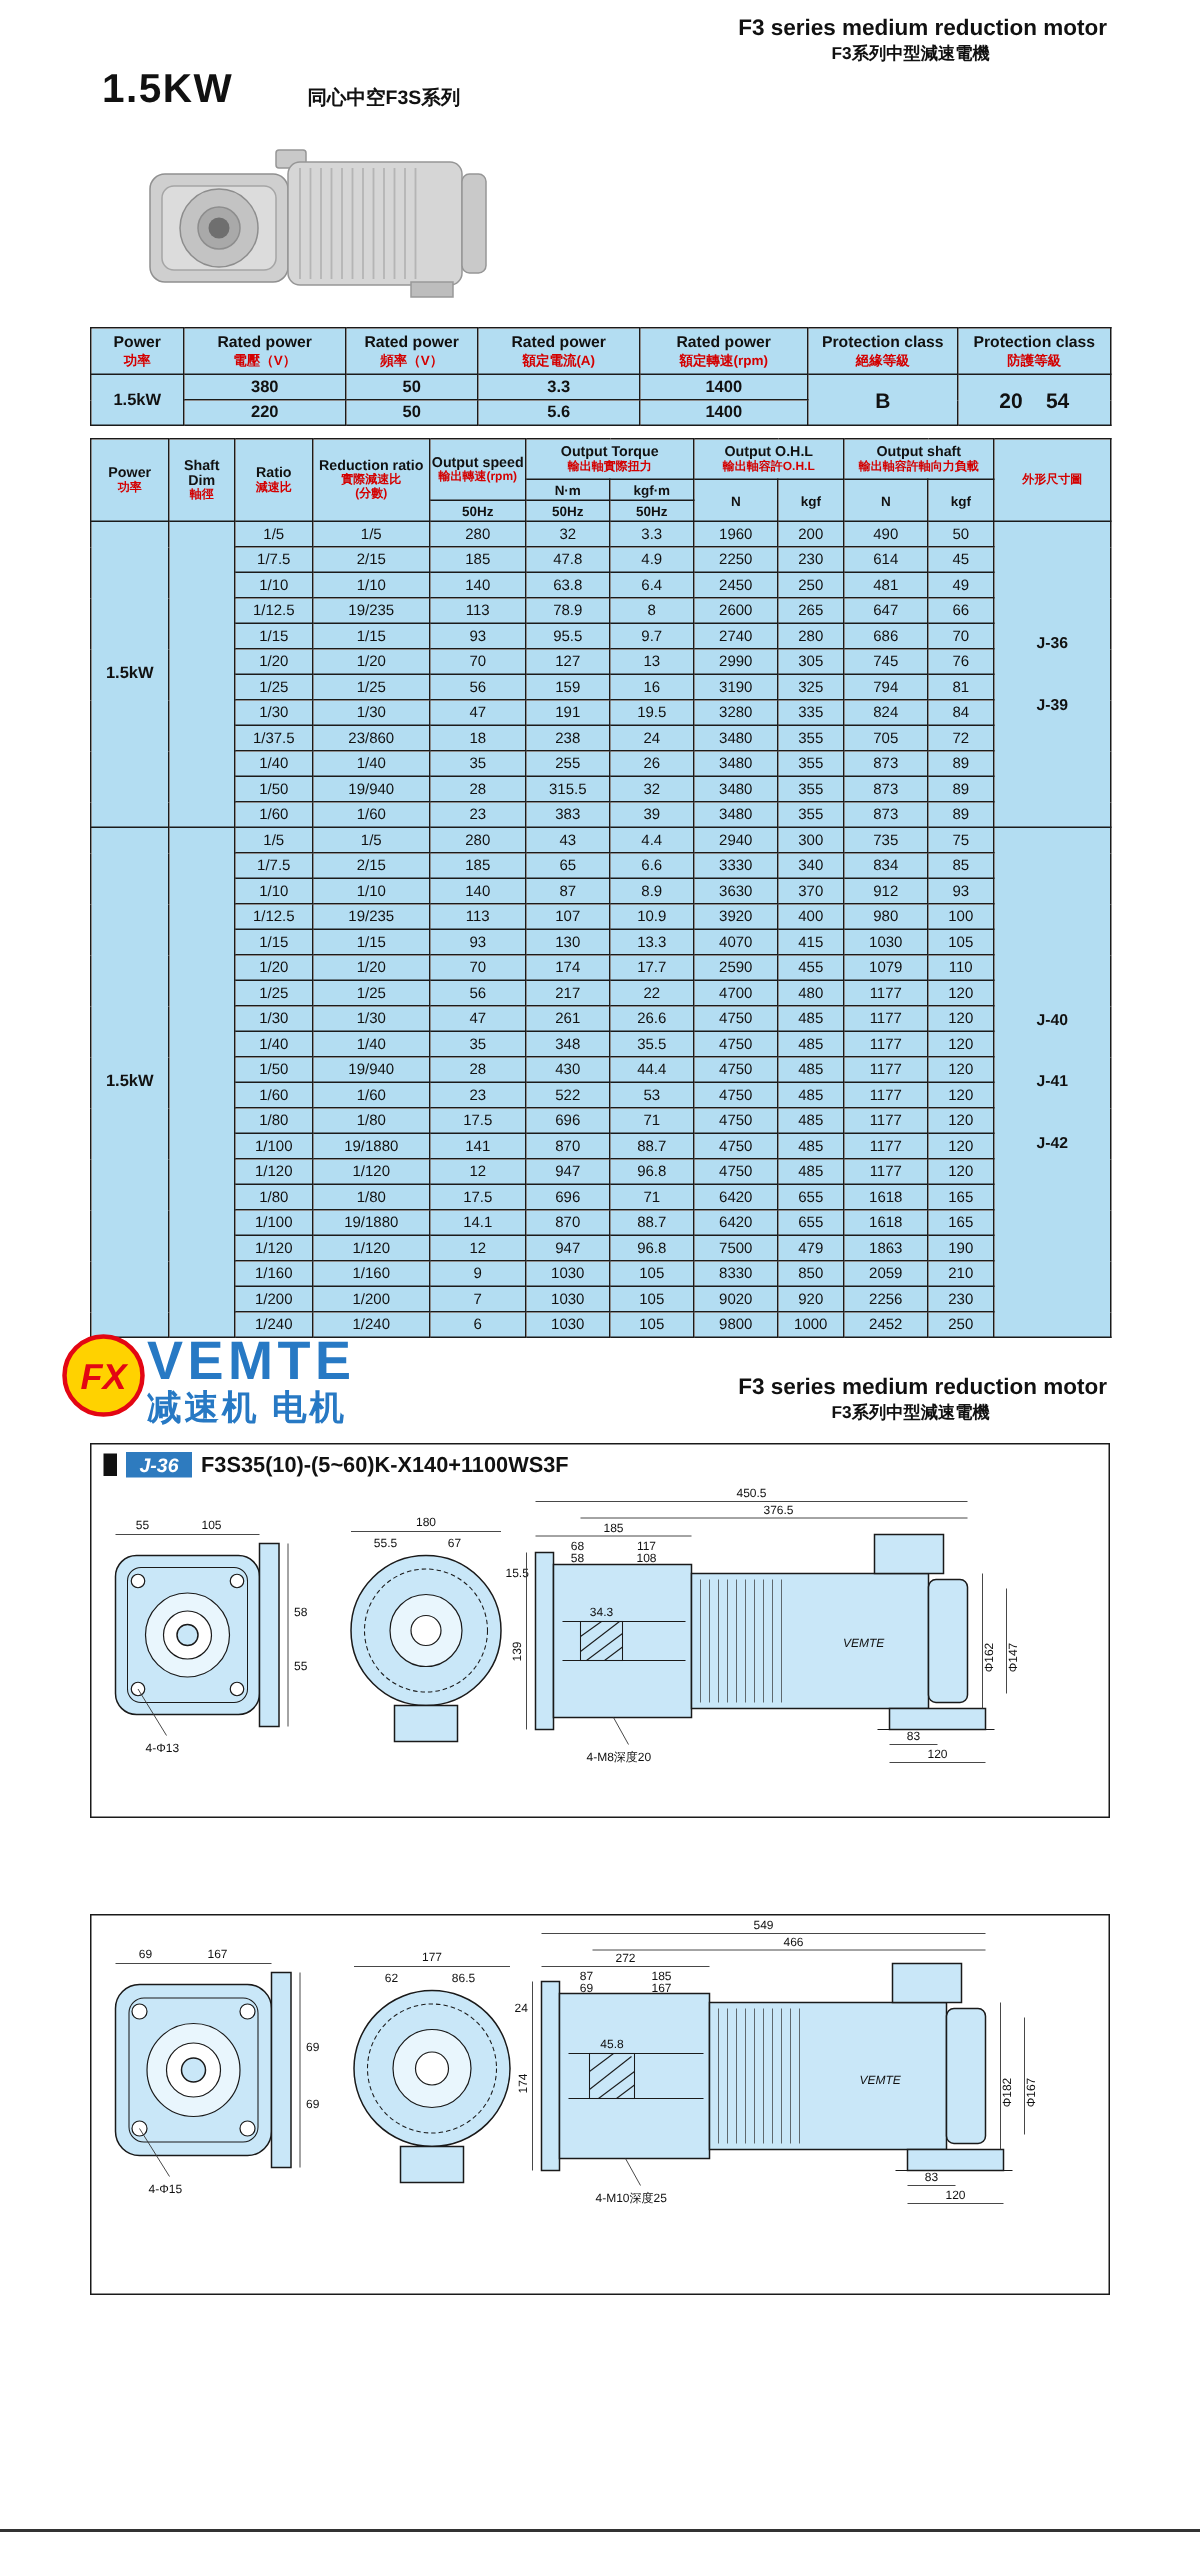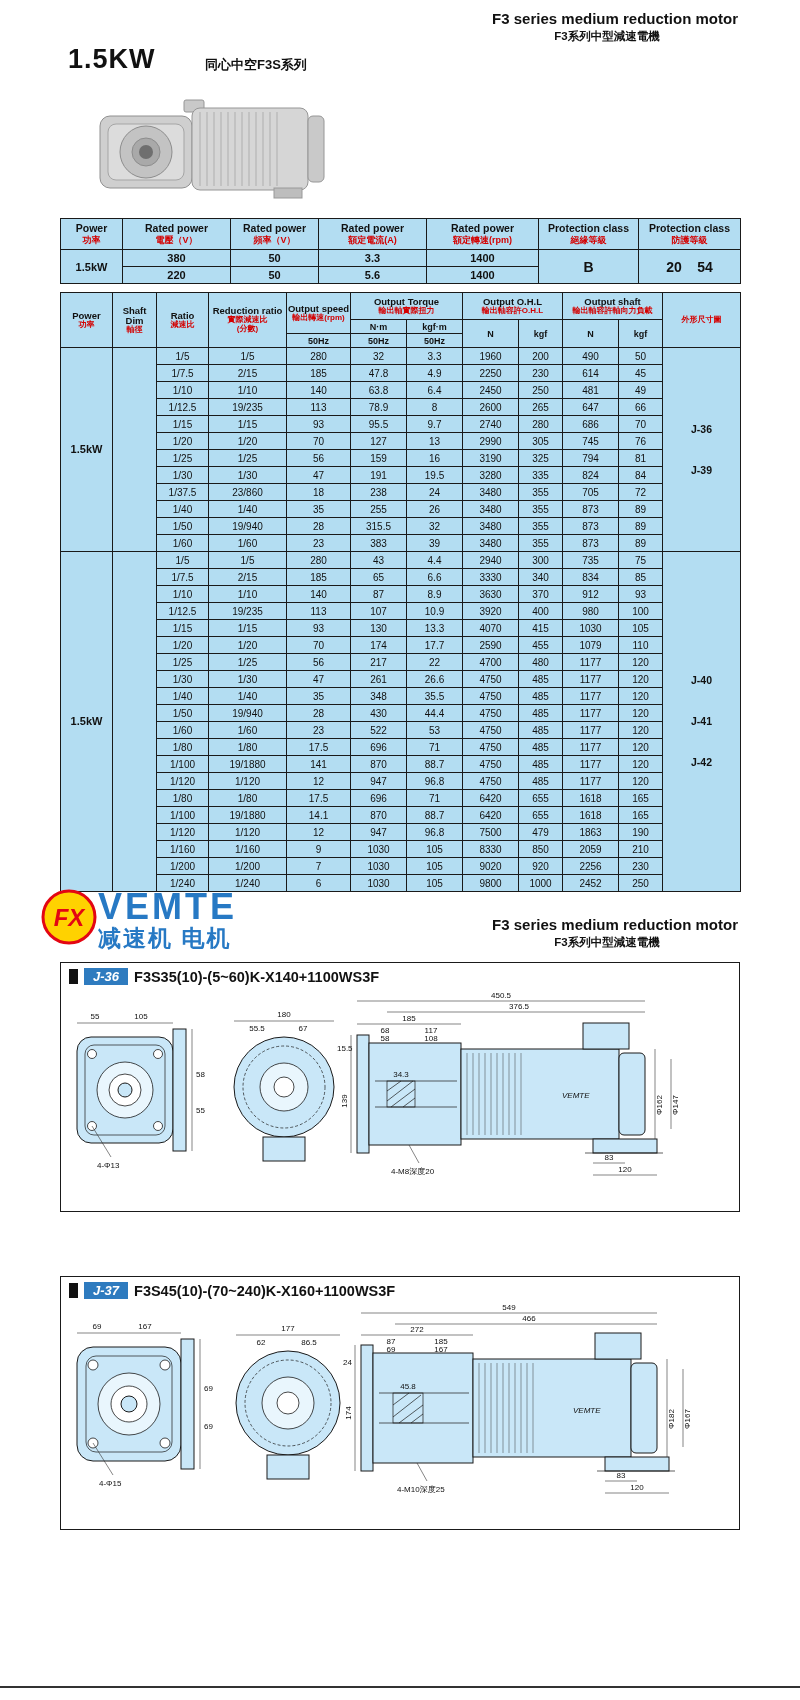--- a/index.html
+++ b/index.html
@@ -701,25 +701,20 @@
       <text transform="rotate(-90 321 84)" x="321" y="84" text-anchor="middle">Φ147</text>
       <line class="dim" x1="236" y1="142" x2="268" y2="142"></line>
       <text x="252" y="139" text-anchor="middle" font-size="7.5">83</text>
       <line class="dim" x1="236" y1="154" x2="300" y2="154"></line>
       <text x="268" y="151" text-anchor="middle" font-size="7.5">120</text>
     </g>
   </svg>
 </div>
 
 <div class="abs draw-box" style="top:1276px;height:252px;">
-  <div class="draw-title">
-    <span class="tag-sq"></span>
-    <span class="j-tag">J-37</span>
-    <span class="draw-name">F3S45(10)-(70~240)K-X160+1100WS3F</span>
-  </div>
   <svg class="draw" width="676" height="206" viewBox="0 0 676 206">
     <g transform="translate(16,34)">
       <rect class="part" x="0" y="12" width="104" height="114" rx="16"></rect>
       <rect class="ln" x="9" y="21" width="86" height="96" rx="10"></rect>
       <rect class="part" x="104" y="4" width="13" height="130"></rect>
       <circle class="part2" cx="52" cy="69" r="31"></circle>
       <circle class="white" cx="52" cy="69" r="18"></circle>
       <circle class="part" cx="52" cy="69" r="8"></circle>
       <circle class="white" cx="16" cy="30" r="5"></circle>
         <circle class="white" cx="88" cy="30" r="5"></circle>

